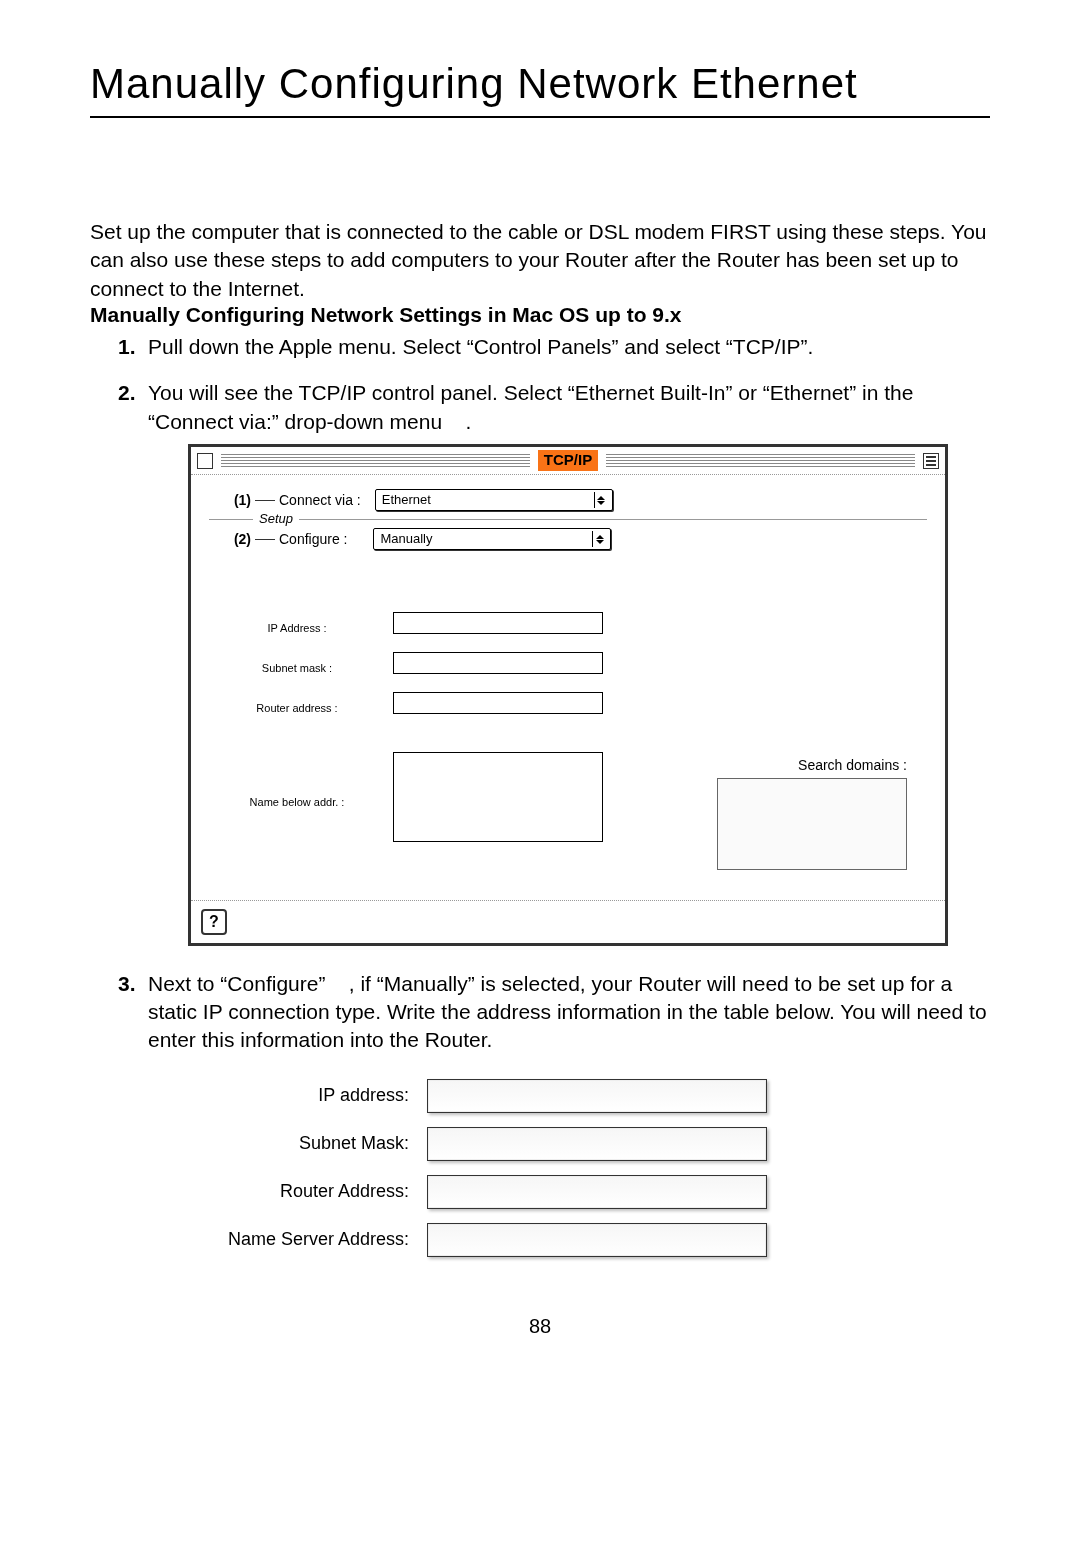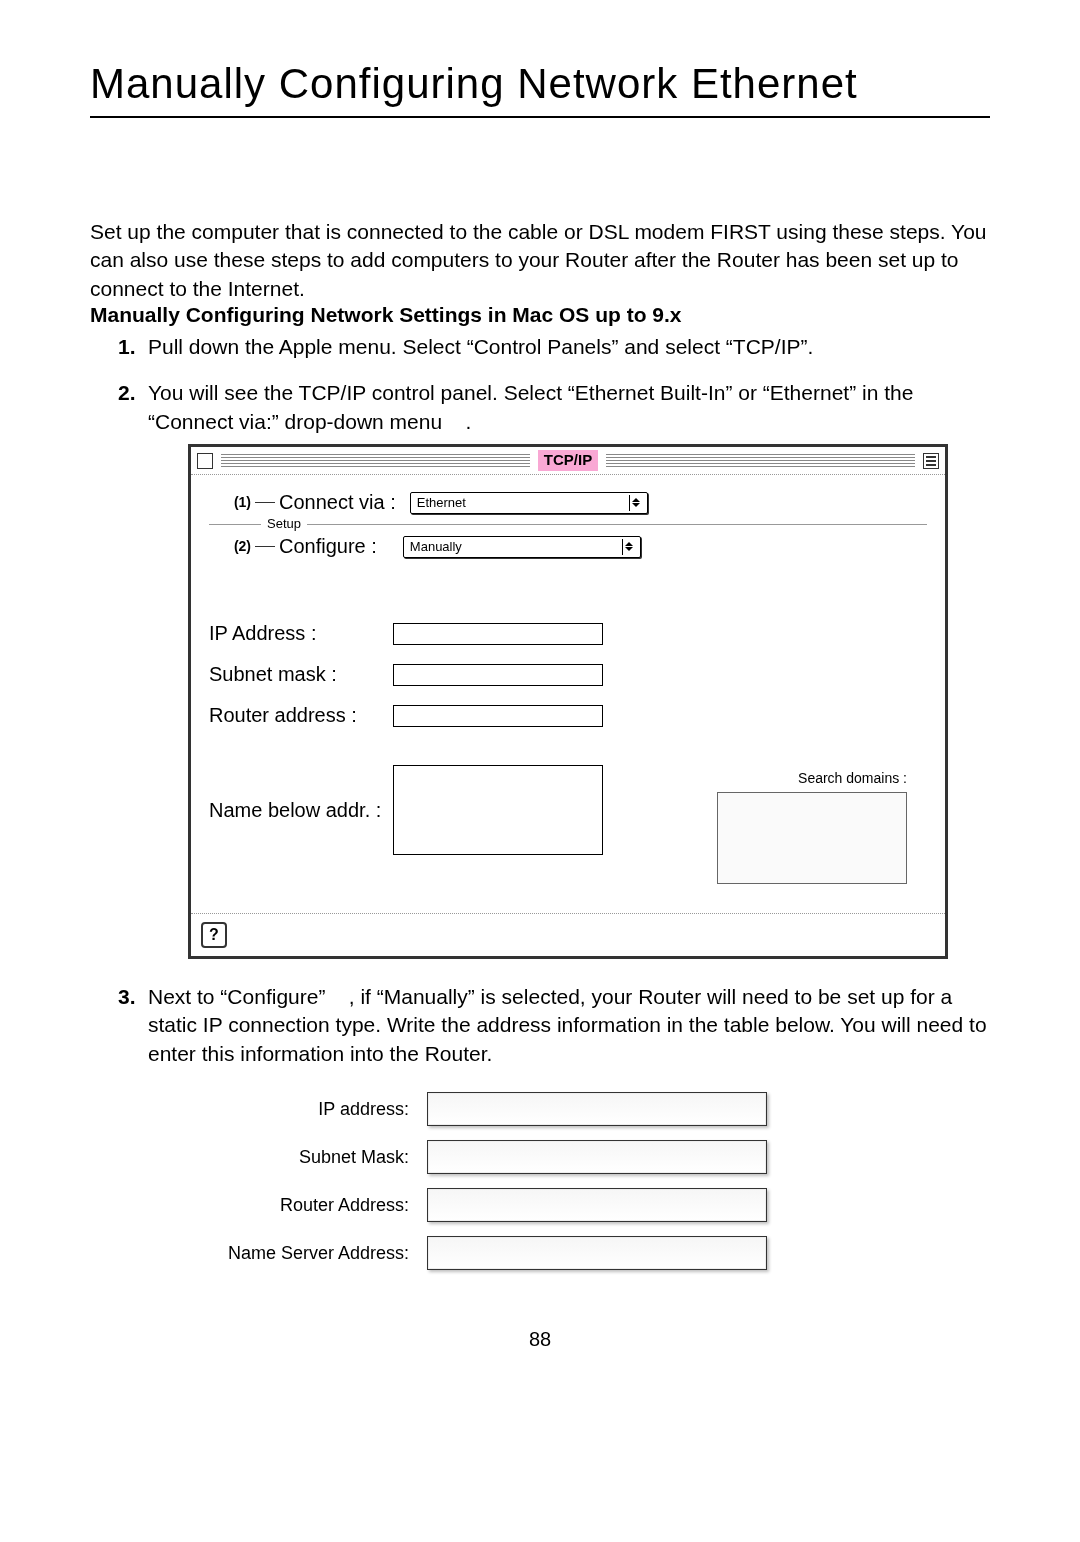--- a/index.html
+++ b/index.html
@@ -64,42 +64,42 @@
   .stripes {
     flex: 1;
     height: 14px;
     margin: 0 8px;
     background: repeating-linear-gradient(to bottom, #888 0 1px, transparent 1px 3px);
   }
   .win-title {
     font-weight: bold;
     font-size: 15px;
     padding: 0 6px;
-    background: #f9a8d4;
+    background: #f97316;
   }
   .collapse-box {
     width: 16px; height: 16px;
     border: 1.5px solid #333;
     display: flex; align-items: center; justify-content: center;
   }
   .collapse-box span { width: 10px; height: 2px; background:#333; display:block; box-shadow:0 4px 0 #333, 0 -4px 0 #333; }
   .panel-body {
     padding: 14px 18px 8px 18px;
     border-bottom: 1px dotted #999;
     font-size: 14px;
   }
   .row { display:flex; align-items:center; margin-bottom: 6px; }
   .callout {
     font-weight: bold; font-size: 14px;
     width: 42px; text-align: right;
   }
   .callout-line {
     width: 20px; height: 1px; background:#333; margin: 0 4px;
   }
-  .lbl { width: 120px; text-align: center; font-size: 20px; padding-right: 6px; }
+  .lbl { width: 120px; text-align: center; font-size: 14px; padding-right: 6px; }
   .dropdown {
     border: 1px solid #000; border-radius: 2px;
     width: 238px; height: 22px;
     display:flex; align-items:center; justify-content:space-between;
     padding: 0 4px 0 6px;
     background: #fff;
     box-shadow: 1px 1px 0 #333;
     font-size: 13px;
   }
   .dd-arrow {
@@ -117,25 +117,25 @@
     border-left:4px solid transparent; border-right:4px solid transparent;
     border-top:4px solid #000;
   }
   .setup-group {
     border-top: 1px solid #999;
     margin-top: 8px;
     padding-top: 8px;
     position: relative;
   }
   .setup-label {
-    position: absolute; top:-10px; left: 52px;
-    background:#fff; padding:0 6px; font-size:13px;
+    position: absolute; top:-10px; left: 44px;
+    background:#fff; padding:0 6px; font-size:13px;font-style:italic;
   }
   .field-row { display:flex; align-items:center; margin-top: 14px; }
-  .field-lbl { width: 184px; text-align:left; font-size:20px; padding-right:8px; }
+  .field-lbl { width: 184px; text-align:center; font-size:11px; padding-right:8px;margin-top:11px; }
   .field-input {
     border:1px solid #000; height:22px; width:210px;
     background:#fff;
   }
   .right-stuff {
     position: absolute;
     right: 20px;
     top: 4px;
     text-align: right;
   }

